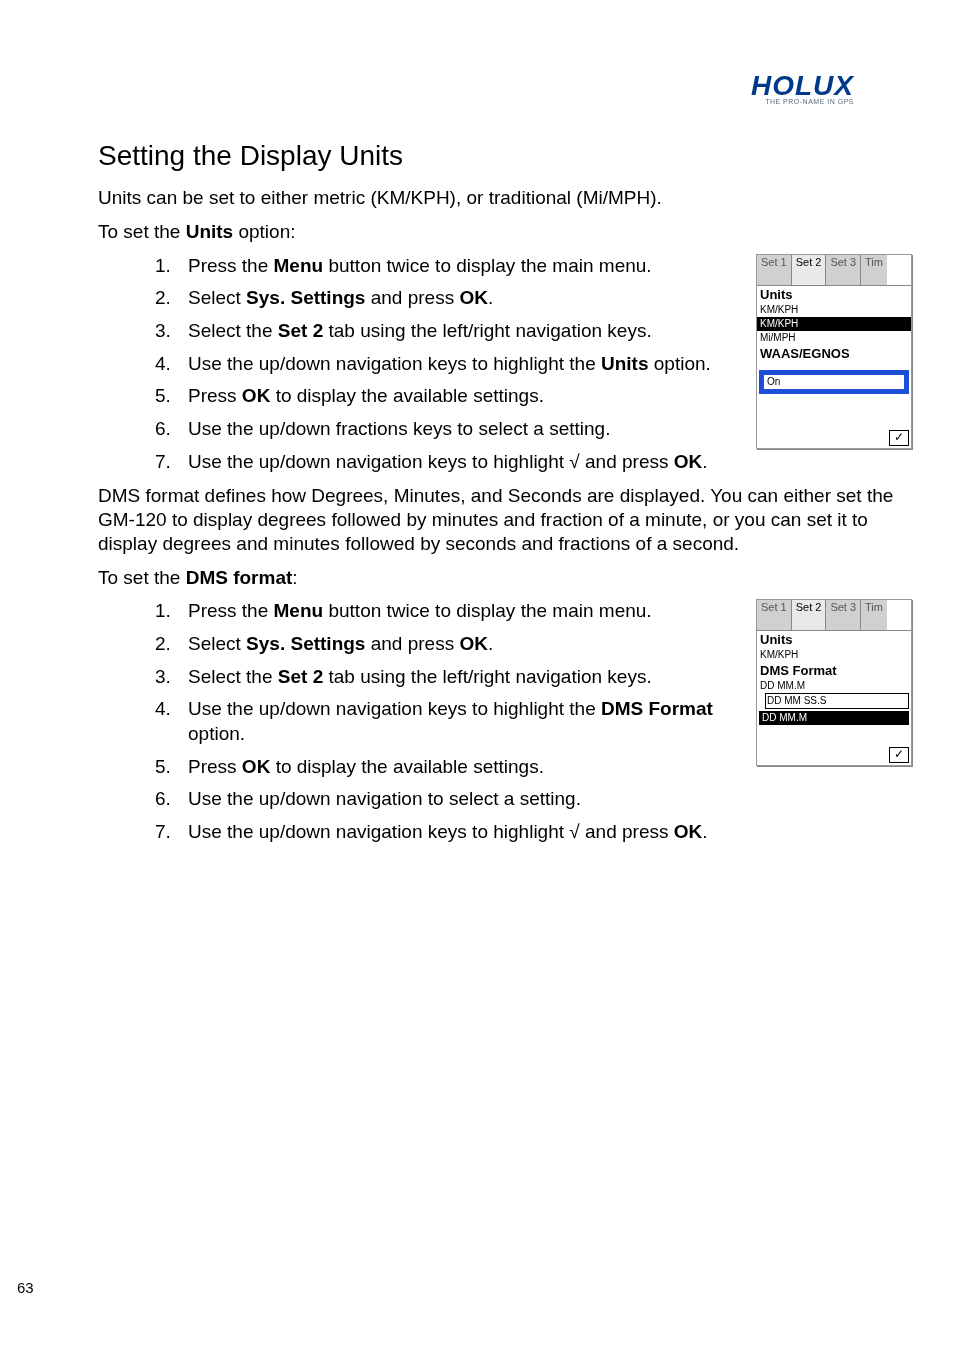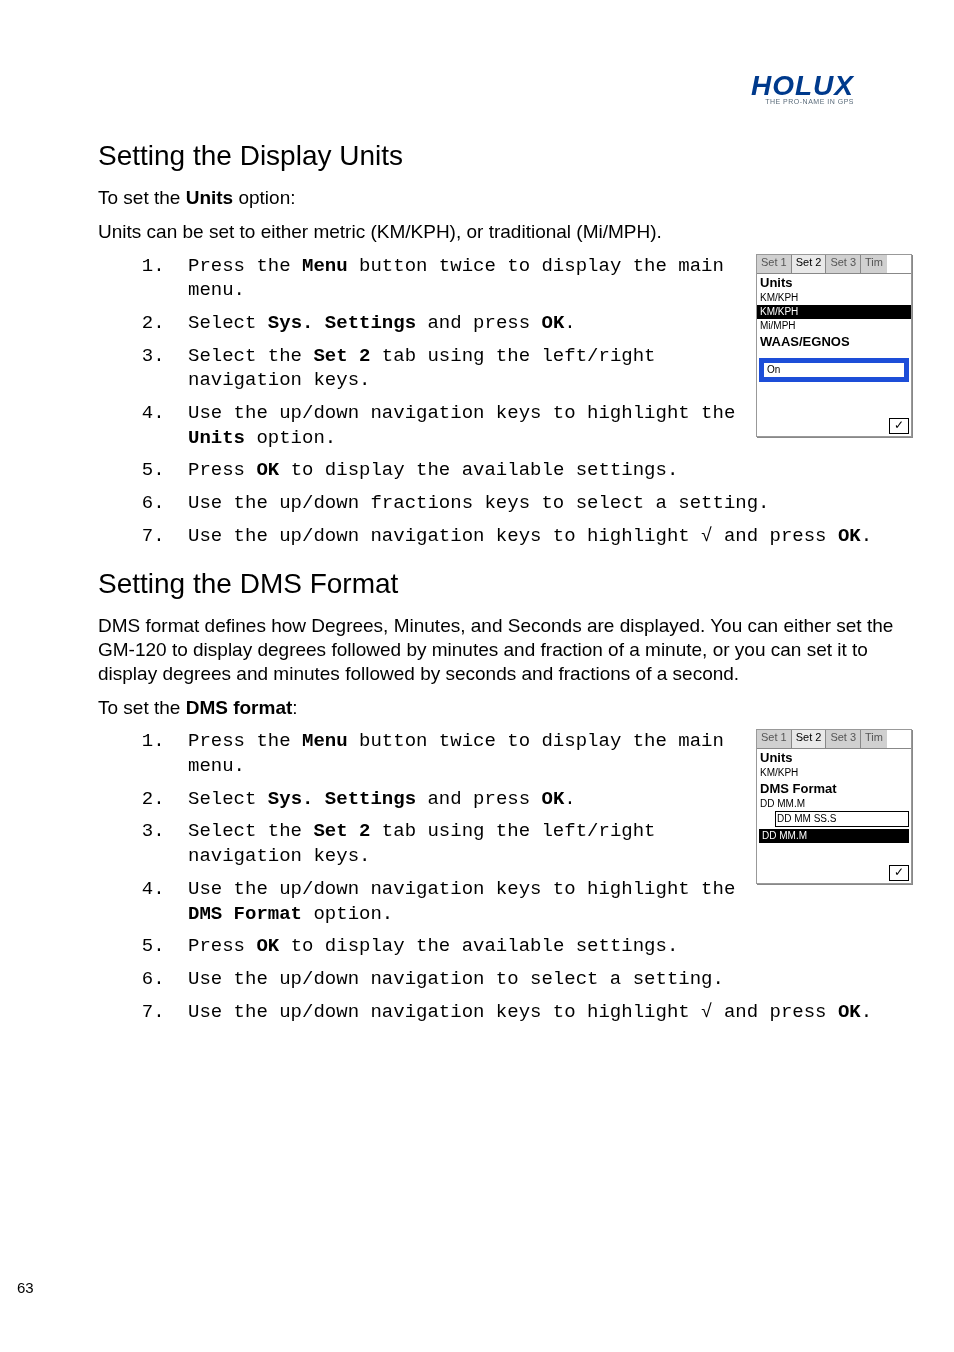--- a/index.html
+++ b/index.html
@@ -48,21 +48,20 @@
   p.body {
     font-size: 19px;
     line-height: 1.25;
     margin: 10px 0;
   }
   ol.steps {
     font-size: 19px;
     line-height: 1.3;
     margin: 4px 0 10px 0;
     padding-left: 78px;
-    font-family: Liberation Mono, monospace;
   }
   ol.steps li {
     padding-left: 12px;
     margin: 8px 0;
   }
   .bold { font-weight: bold; }
 
   .floatblock {
     position: relative;
   }
@@ -71,21 +70,21 @@
     right: 0;
     width: 154px;
     background: #fff;
     border: 1px solid #999;
     box-shadow: 1px 1px 0 #888;
     font-family: Arial, sans-serif;
     font-size: 12px;
   }
   .tabs {
     display: flex;
-    height: 18px;
+    height: 30px;
   }
   .tab {
     flex: 0 0 auto;
     padding: 1px 4px;
     font-size: 11px;
     border-right: 1px solid #888;
     background: #d0d0d0;
     color: #555;
   }
   .tab.active {
@@ -108,21 +107,21 @@
     padding: 0 3px;
     font-size: 10px;
     line-height: 14px;
   }
   .opt.sel {
     background: #000;
     color: #fff;
   }
   .opt.box {
     border: 1px solid #000;
-    margin: 0 2px 2px 18px;
+    margin: 0 2px 2px 8px;
     padding: 0 1px;
   }
   .ok-row {
     text-align: right;
     padding: 2px 2px;
   }
   .ok-btn {
     display: inline-block;
     width: 18px;
     height: 14px;
@@ -150,25 +149,25 @@
 
   <div class="logo-area">
     <div class="logo-text">HOLUX</div>
     <div class="logo-sub">THE PRO-NAME IN GPS</div>
   </div>
 
   <div class="content">
 
     <h2 class="section">Setting the Display Units</h2>
 
+    <p class="body">Units can be set to either metric (KM/KPH), or traditional (Mi/MPH).</p>
+
     <p class="body">
       <span>To set the </span><span class="bold">Units</span><span> option:</span>
     </p>
-
-    <p class="body">Units can be set to either metric (KM/KPH), or traditional (Mi/MPH).</p>
 
     <div class="floatblock">
 
       <div class="device-screen" style="top:0;">
         <div class="tabs">
           <div class="tab">Set 1</div>
           <div class="tab active">Set 2</div>
           <div class="tab">Set 3</div>
           <div class="tab" style="border-right:none;">Tim</div>
         </div>
@@ -190,21 +189,20 @@
         <li style="padding-right:170px;"><span>Press the </span><span class="bold">Menu</span><span> button twice to display the main menu.</span></li>
         <li style="padding-right:170px;"><span>Select </span><span class="bold">Sys. Settings</span><span> and press </span><span class="bold">OK</span><span>.</span></li>
         <li style="padding-right:170px;"><span>Select the </span><span class="bold">Set 2</span><span> tab using the left/right navigation keys.</span></li>
         <li style="padding-right:170px;"><span>Use the up/down navigation keys to highlight the </span><span class="bold">Units</span><span> option.</span></li>
         <li><span>Press </span><span class="bold">OK</span><span> to display the available settings.</span></li>
         <li>Use the up/down fractions keys to select a setting.</li>
         <li><span>Use the up/down navigation keys to highlight √ and press </span><span class="bold">OK</span><span>.</span></li>
       </ol>
     </div>
 
-    <h2 class="section">Setting the DMS Format</h2>
 
     <p class="body">DMS format defines how Degrees, Minutes, and Seconds are displayed. You can either set the GM-120 to display degrees followed by minutes and fraction of a minute, or you can set it to display degrees and minutes followed by seconds and fractions of a second.</p>
 
     <p class="body">
       <span>To set the </span><span class="bold">DMS format</span><span>:</span>
     </p>
 
     <div class="floatblock">
 
       <div class="device-screen" style="top:0;">

